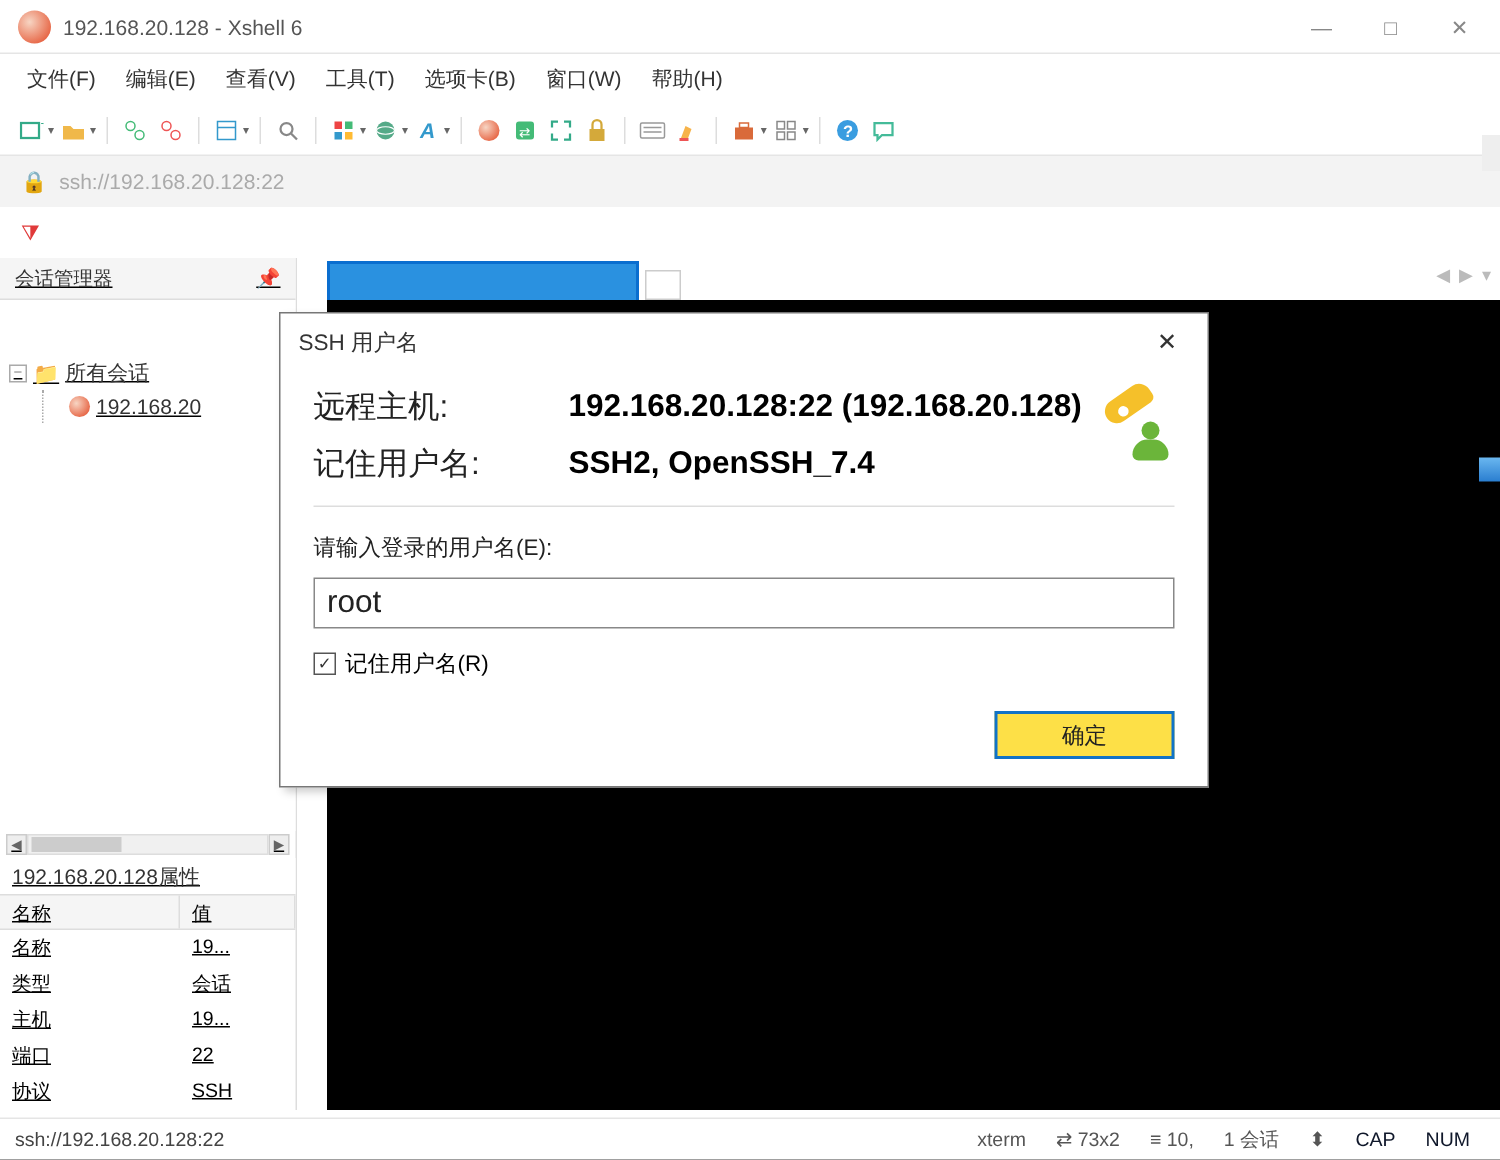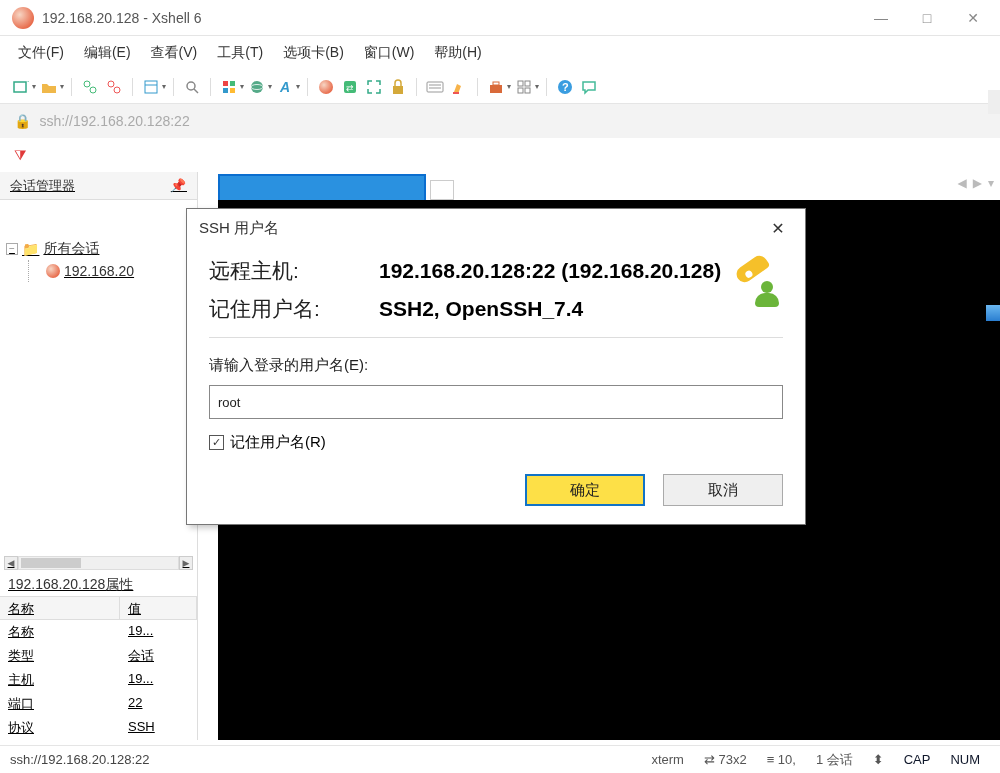--- a/index.html
+++ b/index.html
@@ -81,21 +81,21 @@
 .info-label { width: 170px; color:#222;}
 .info-value { font-weight:bold; color:#000; flex:1;}
 .info-icon { position:absolute; right:22px; top:48px; width:52px; height:52px; }
 .key-shape { position:absolute; left:4px; top:4px; width:34px; height:16px; background:#f5c02a; border-radius:8px 8px 4px 8px; transform:rotate(-35deg);}
 .key-hole { position:absolute; left:8px; top:7px; width:7px;height:7px;border-radius:50%;background:#fff;}
 .person-shape{position:absolute;right:2px;bottom:2px;width:28px;height:28px;}
 .person-head{position:absolute;left:8px;top:2px;width:12px;height:12px;border-radius:50%;background:#6bb53a;}
 .person-body{position:absolute;left:2px;bottom:0;width:24px;height:14px;border-radius:10px 10px 4px 4px;background:#6bb53a;}
 .hr { height:1px; background:#ddd; margin: 14px 0 18px 0;}
 .field-label { font-size:15px; margin-bottom:10px; color:#222;}
-.text-input { width:100%; height:34px; border:1px solid #888; padding: 6px 8px; font-size:13px; color:#222;}
+.text-input { width:100%; height:34px; border:1px solid #888; padding: 6px 8px; font-size:21px; color:#222;}
 .check-row { display:flex; align-items:center; gap:6px; margin-top:14px; font-size:15px;}
 .checkbox { width:15px; height:15px; border:1px solid #555; display:flex; align-items:center; justify-content:center; font-size:11px; color:#333;}
 .btn-row { display:flex; justify-content:flex-end; gap:18px; margin-top:22px;}
 .btn { width:120px; height:32px; background:#efefef; border:1px solid #aaa; font-size:15px; display:flex; align-items:center; justify-content:center; color:#222;}
 .btn.primary { border:2px solid #1173c7; background:#fde047;}
 
 
 .statusbar { position:absolute; left:0; right:0; bottom:0; height:28px; display:flex; align-items:center; padding:0 10px; font-size:13px; color:#444; background:#fff; border-top:1px solid #e5e5e5;}
 .statusbar .spacer { flex:1;}
 .statusbar .seg { margin: 0 10px; color:#555;}
@@ -359,21 +359,20 @@
     </div>
     <div class="hr"></div>
     <div class="field-label">请输入登录的用户名(E):</div>
     <input class="text-input" type="text" value="root" style="">
     <div class="check-row">
       <div class="checkbox">✓</div>
       <span>记住用户名(R)</span>
     </div>
     <div class="btn-row">
       <div class="btn primary">确定</div>
-      <div class="btn">取消</div>
     </div>
   </div>
 </div>
 
 <div class="statusbar">
   <span>ssh://192.168.20.128:22</span>
   <span class="spacer"></span>
   <span class="seg">xterm</span>
   <span class="seg">⇄ 73x2</span>
   <span class="seg">≡ 10,</span>

